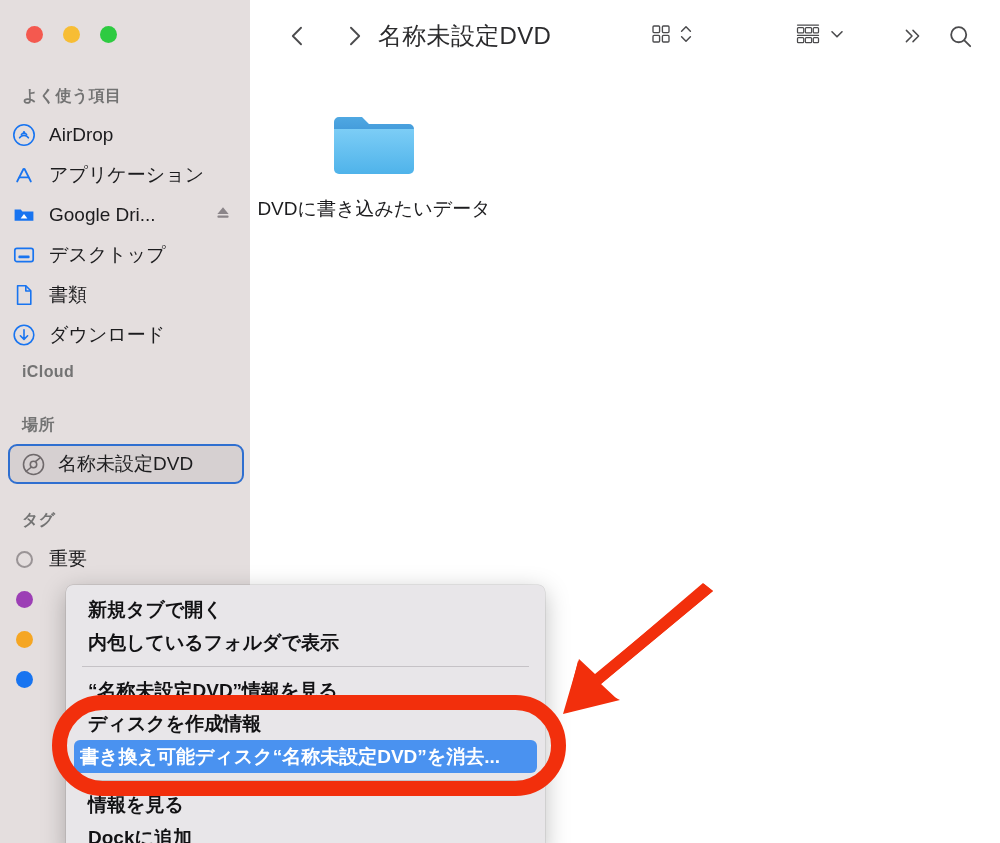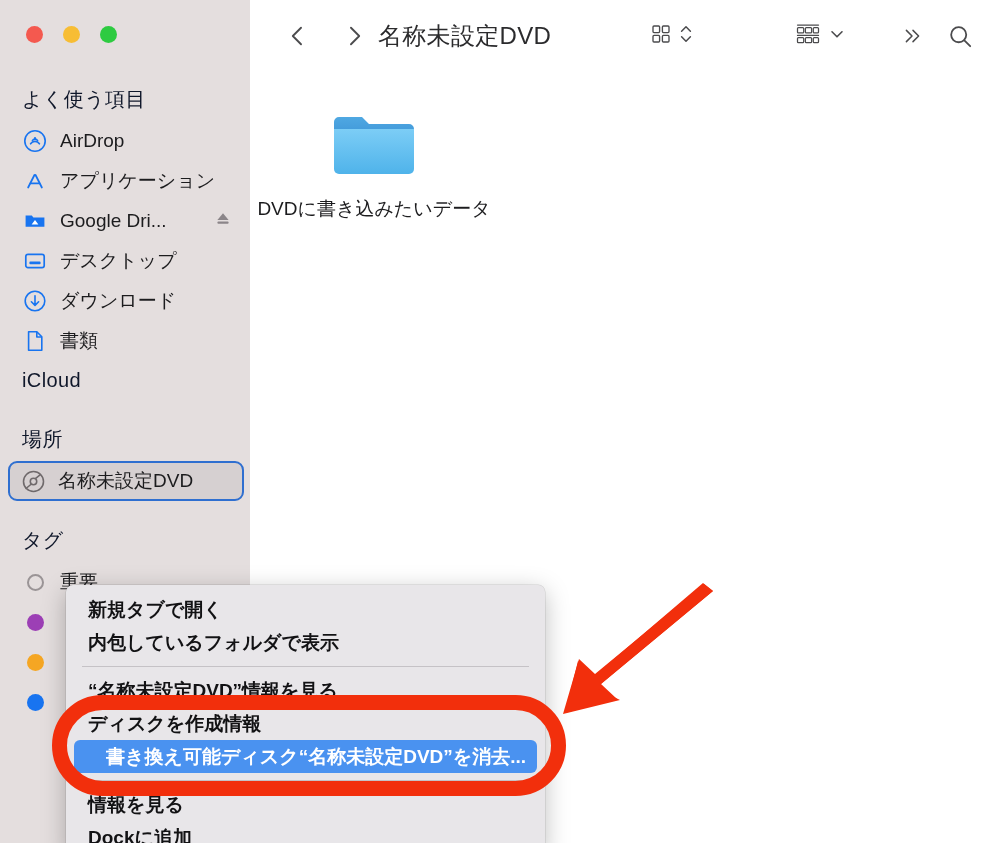--- a/index.html
+++ b/index.html
@@ -44,31 +44,32 @@
   .light.yellow { background: #f7bd34; }
   .light.green  { background: #2ecb41; }
 
   #sidebar-scroll {
     position: absolute;
     left: 0; top: 78px;
     width: 250px;
   }
 
   .sb-section-title {
-    font-size: 20px;
-    color: #0f172a;
+    font-size: 16px;
+    color: #737373;
     padding: 8px 0 8px 22px;
     letter-spacing: .4px;
+    font-weight: bold;
   }
 
   .sb-item {
     display: flex;
     align-items: center;
     height: 40px;
-    padding-left: 22px;
+    padding-left: 11px;
     gap: 12px;
     position: relative;
   }
   .sb-item .sb-icon {
     width: 26px; height: 26px;
     flex: 0 0 26px;
     display: flex; align-items: center; justify-content: center;
   }
   .sb-item .sb-label {
     font-size: 19px;
@@ -179,21 +180,21 @@
     font-size: 19px;
     color: #121214;
     white-space: nowrap;
     font-weight: bold;
   }
   .cm-item.highlight {
     background: #4a92f0;
     color: #ffffff;
     border-radius: 6px;
     margin: 0 8px;
-    padding-left: 32px;
+    padding-left: 6px;
   }
   .cm-sep {
     height: 1px;
     background: #c5c2c6;
     margin: 7px 16px;
   }
 
   
   #annot-layer {
     position: absolute;
@@ -273,36 +274,36 @@
           <svg width="24" height="24" viewBox="0 0 24 24" fill="none" stroke="#1874f0" stroke-width="1.7">
             <rect x="2.8" y="5.4" width="18.4" height="13.2" rx="2.2"></rect>
             <rect x="6.4" y="12.6" width="11.2" height="2.6" rx=".9" fill="#1874f0" stroke="none"></rect>
           </svg>
         </span>
         <span class="sb-label">デスクトップ</span>
       </div>
 
       <div class="sb-item">
         <span class="sb-icon">
+          <svg width="24" height="24" viewBox="0 0 24 24" fill="none" stroke="#1874f0" stroke-width="1.6" stroke-linejoin="round">
+            <path d="M5.6 2.8h8.2l5 5v13.4H5.6z"></path>
+            <path d="M13.8 2.8v5.2h5"></path>
+          </svg>
+        </span>
+        <span class="sb-label">書類</span>
+      </div>
+
+      <div class="sb-item">
+        <span class="sb-icon">
           <svg width="24" height="24" viewBox="0 0 24 24" fill="none" stroke="#1874f0" stroke-width="1.6">
             <circle cx="12" cy="12" r="9.8"></circle>
             <path d="M12 6.8v9.4M8.4 12.8 12 16.4l3.6-3.6" stroke-linecap="round" stroke-linejoin="round"></path>
           </svg>
         </span>
         <span class="sb-label">ダウンロード</span>
-      </div>
-
-      <div class="sb-item">
-        <span class="sb-icon">
-          <svg width="24" height="24" viewBox="0 0 24 24" fill="none" stroke="#1874f0" stroke-width="1.6" stroke-linejoin="round">
-            <path d="M5.6 2.8h8.2l5 5v13.4H5.6z"></path>
-            <path d="M13.8 2.8v5.2h5"></path>
-          </svg>
-        </span>
-        <span class="sb-label">書類</span>
       </div>
 
       <div class="sb-section-title" style="">iCloud</div>
 
 
       <div class="sb-section-title" style="margin-top:18px;">場所</div>
 
       <div class="sb-item selected">
         <span class="sb-icon">
           <svg width="25" height="25" viewBox="0 0 24 24" fill="none" stroke="#6f696b" stroke-width="1.5">

